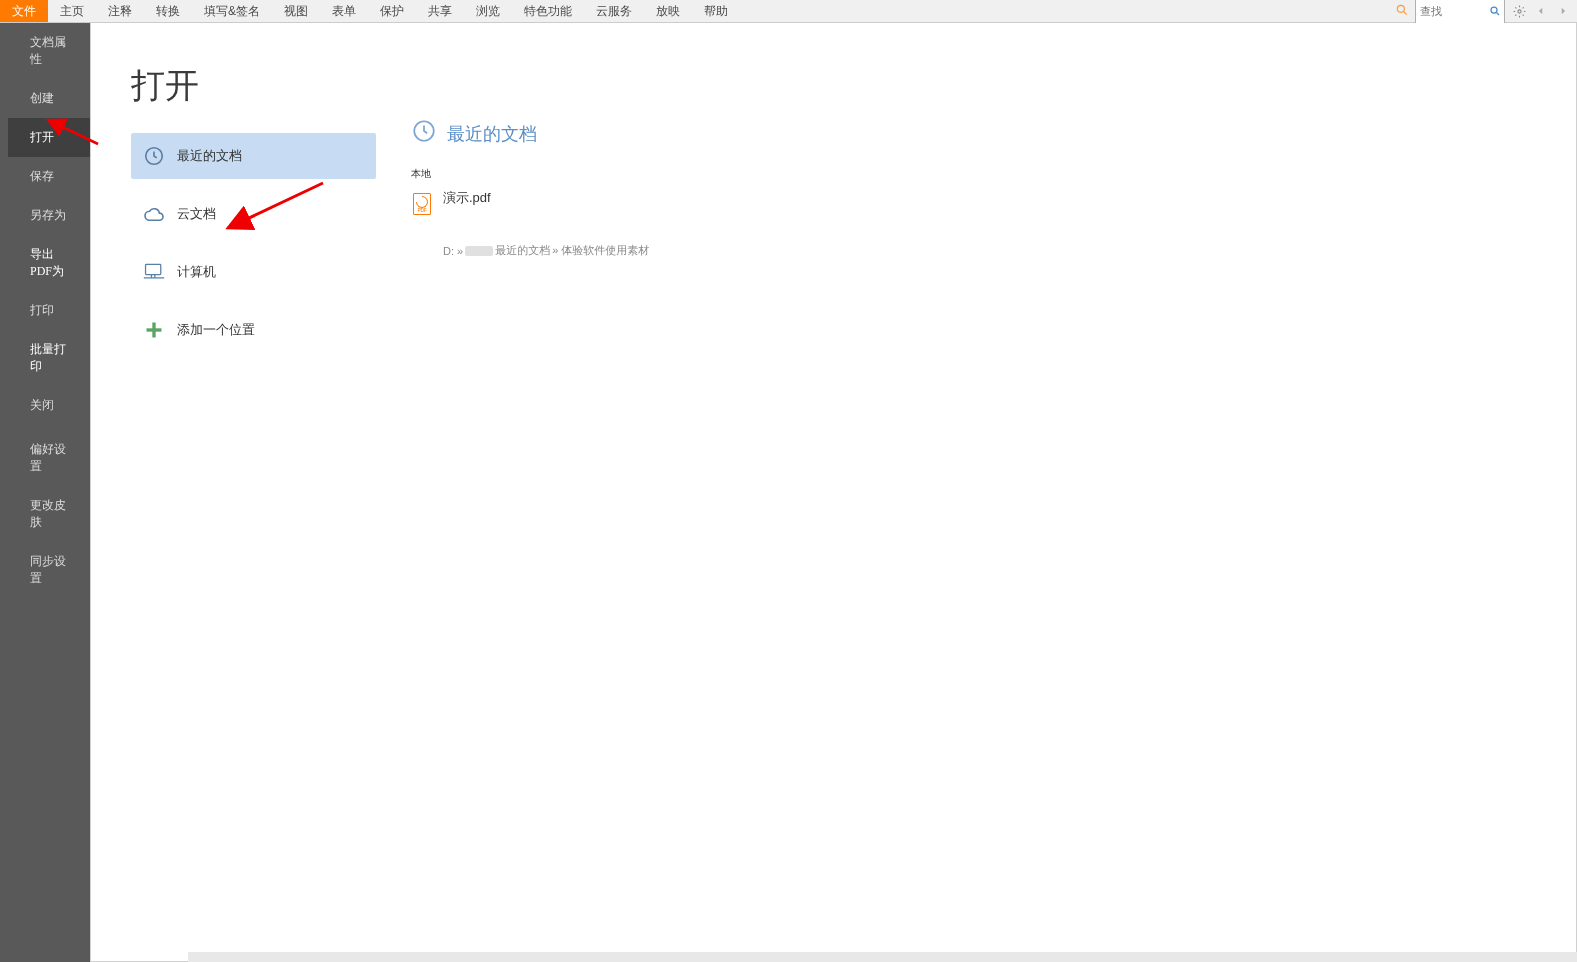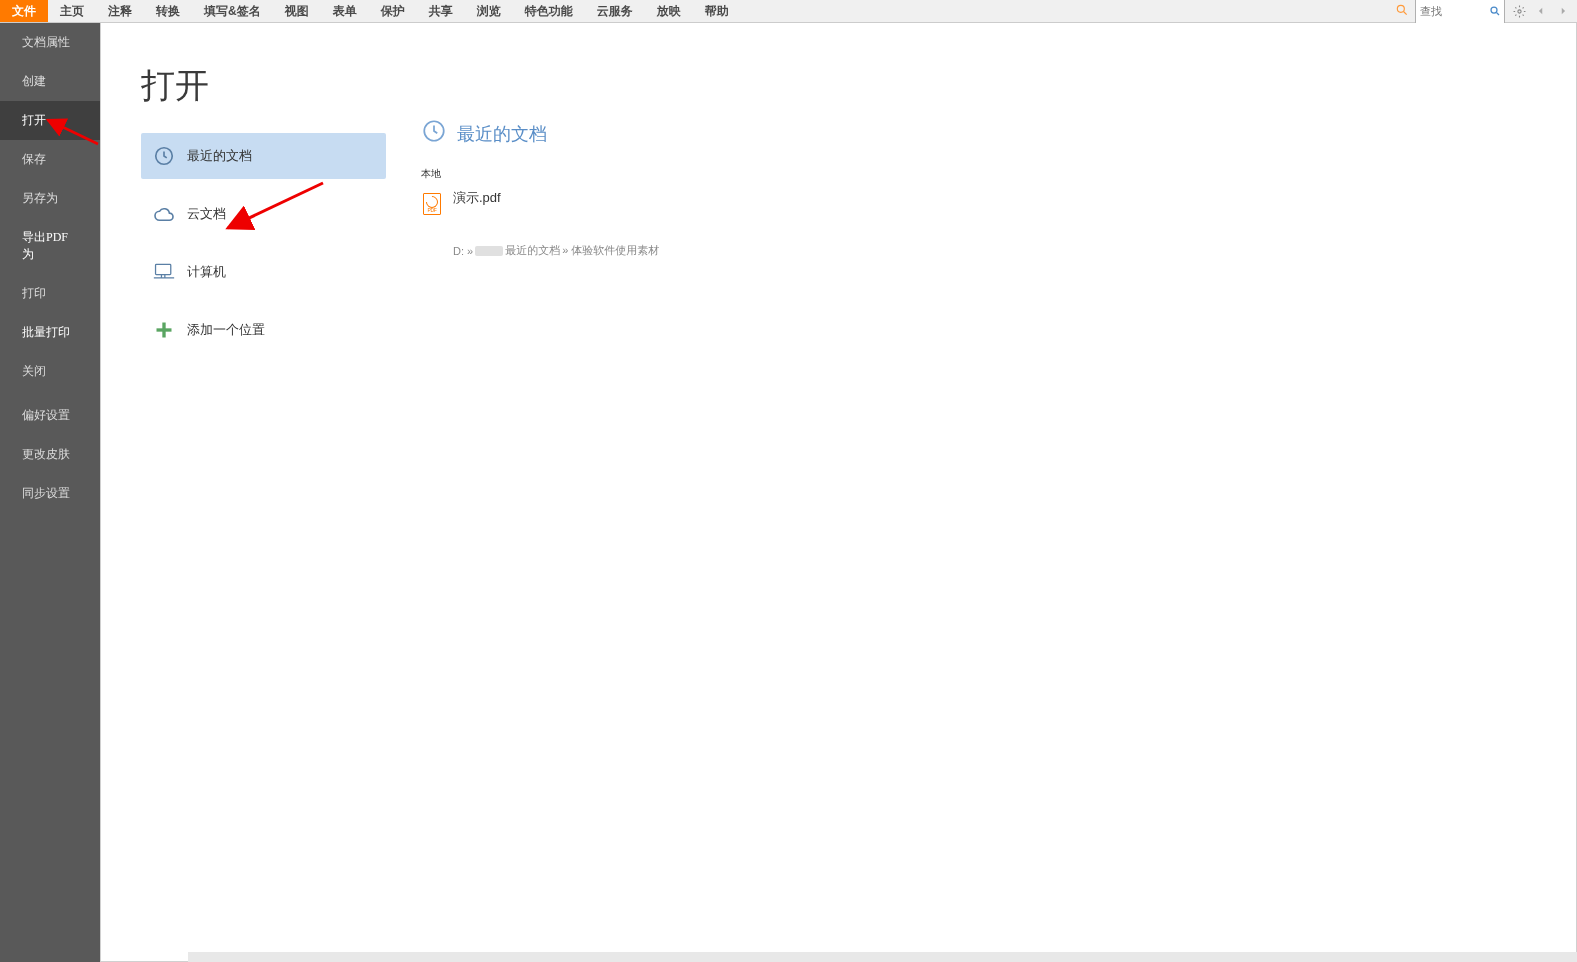--- a/index.html
+++ b/index.html
@@ -1,33 +1,33 @@
 <!DOCTYPE html>
 <html><head>
 <meta charset="utf-8">
 <style>
 * { margin: 0; padding: 0; box-sizing: border-box; font-family: "Microsoft YaHei", Arial, sans-serif; }
 body { width: 1577px; height: 962px; background: #fff; overflow: hidden; }
 
 
 .menubar { display: flex; align-items: stretch; height: 23px; background: #f0f0f0; border-bottom: 1px solid #ccc; font-size: 12px; }
-.menu-tab { padding: 0 12px; display: flex; align-items: center; color: #4a4a4a; cursor: pointer; font-weight: bold; }
+.menu-tab { padding: 0 12px; display: flex; align-items: center; color: #4a4a4a; cursor: pointer; }
 .menu-tab.active { background: #ff7a00; color: #fff; }
 .menu-spacer { flex: 1; }
 .menu-right { display: flex; align-items: center; gap: 6px; padding-right: 6px; }
 .search-box { display: flex; align-items: center; border: 1px solid #b0b0b0; background: #fff; height: 28px; }
 .search-input { border: none; outline: none; font-size: 11px; padding: 0 4px; width: 70px; color: #888; }
 .search-btn { width: 18px; height: 16px; display: flex; align-items: center; justify-content: center; }
 .gear-btn, .nav-arrow { width: 16px; height: 16px; display: flex; align-items: center; justify-content: center; color: #888; }
 
 
 .layout { display: flex; height: calc(100% - 23px); }
 
 
-.left-sidebar { width: 100px; background: #595959; display: flex; flex-direction: column; }
+.left-sidebar { width: 90px; background: #595959; display: flex; flex-direction: column; padding-left: 8px; }
 .side-item { color: #ddd; font-size: 12px; padding: 11px 22px; cursor: pointer; }
 .side-item.active { background: #3f3f3f; color: #fff; }
 .side-item.disabled { color: #ffffff; font-family: Liberation Serif, serif; }
 .side-gap { height: 5px; }
 
 
 .content { flex: 1; display: flex; background: #fff; border: 1px solid #d0d0d0; border-top: none; }
 
 
 .col2 { width: 285px; padding: 40px 0 0 40px; }

